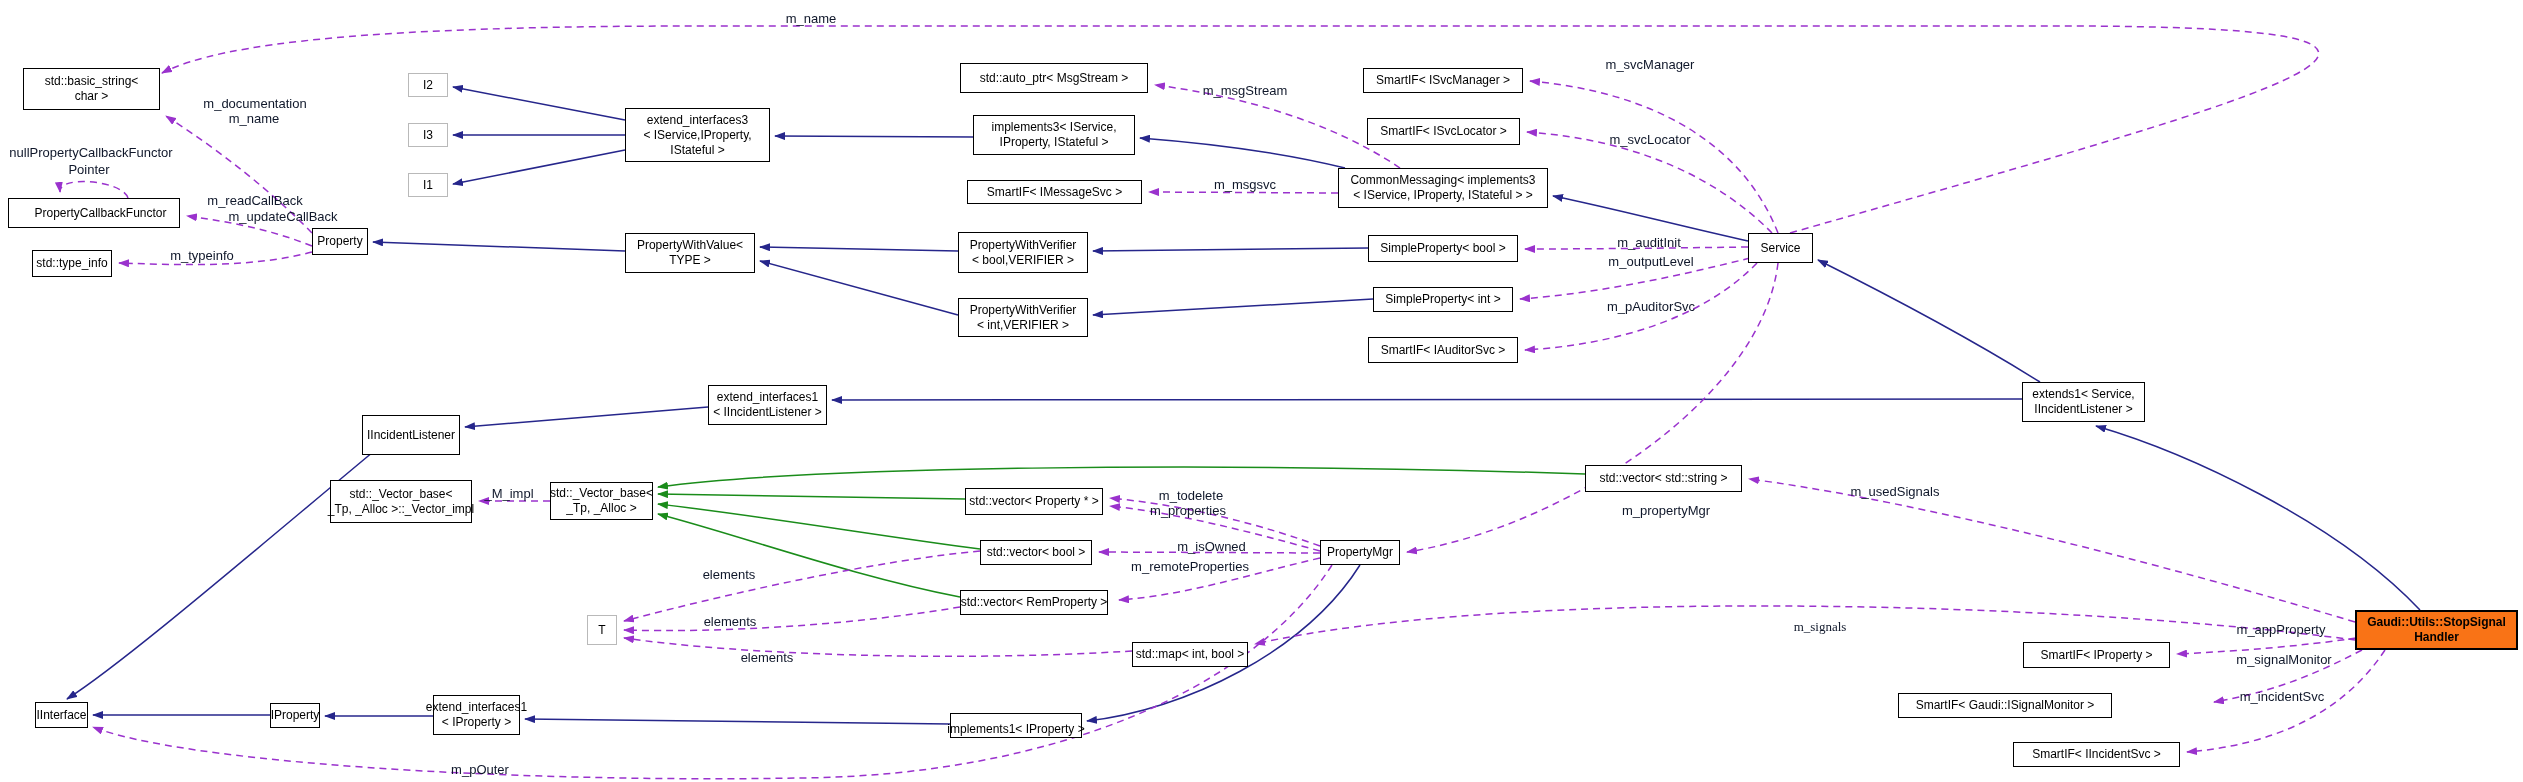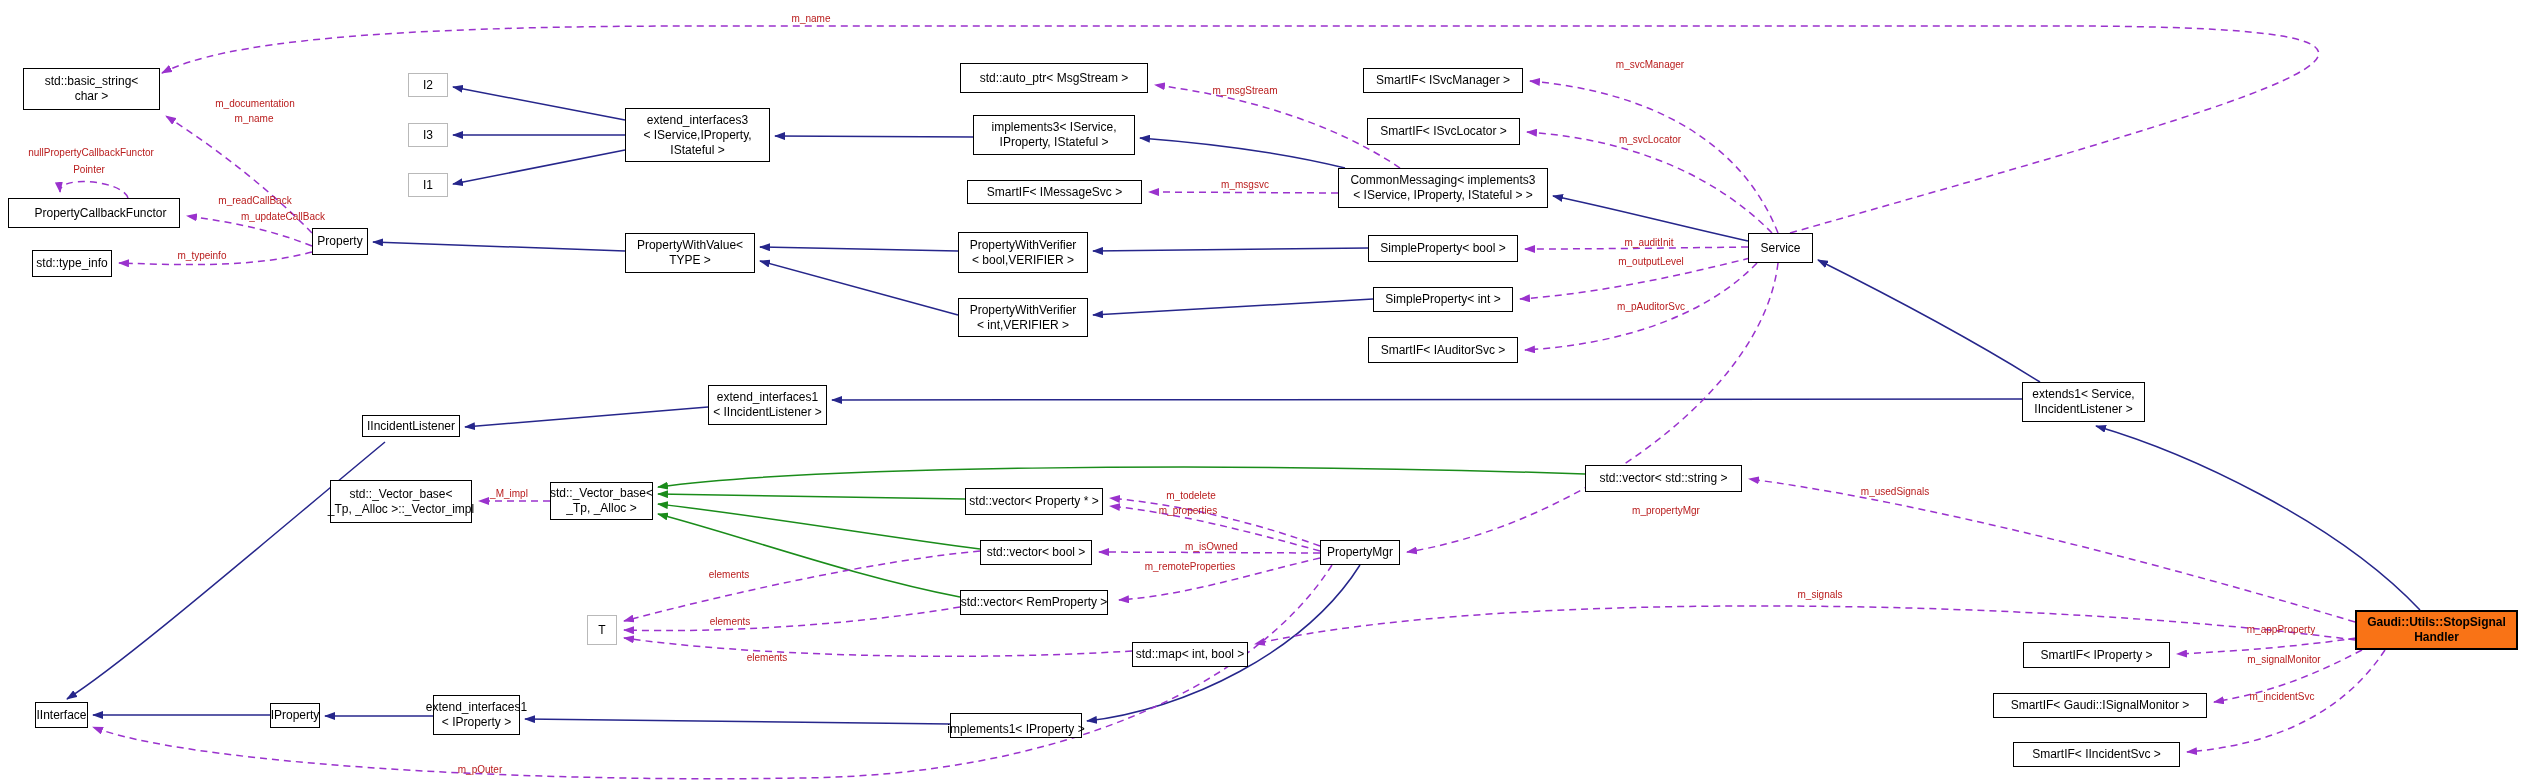--- a/index.html
+++ b/index.html
@@ -4,21 +4,21 @@
 <style>
   html,body{margin:0;padding:0;background:#ffffff;}
   #stage{position:relative;width:2523px;height:782px;background:#fff;
          font-family:"Liberation Sans","DejaVu Sans",sans-serif;overflow:hidden;}
   #wires{position:absolute;left:0;top:0;z-index:1;}
   .node{position:absolute;box-sizing:border-box;background:#fff;border:1px solid #000;
         display:flex;flex-direction:column;justify-content:center;align-items:center;
         z-index:2;font-size:12px;line-height:15px;color:#000;white-space:nowrap;cursor:pointer;}
   .node.param{border-color:#b9b9b9;}
   .node.current{background:#f97316;border-width:2px;font-weight:bold;cursor:default;}
-  .elabel{position:absolute;z-index:3;font-size:10px;color:#b91c1c;transform:translate(-50%,-50%);
+  .elabel{position:absolute;z-index:3;font-size:13px;color:#0f172a;transform:translate(-50%,-50%);
           white-space:nowrap;}
 </style>
 </head>
 <body>
 
 <div id="stage">
   <svg id="wires" width="2523" height="782" viewBox="0 0 2523 782" xmlns="http://www.w3.org/2000/svg">
       <defs>
         <marker id="arr-inherit" markerWidth="11" markerHeight="8" refX="10" refY="4" orient="auto" markerUnits="userSpaceOnUse">
           <polygon points="0,0 11,4 0,8" fill="#26268b"></polygon>
@@ -150,21 +150,21 @@
     <div class="node" style="left: 1368px; top: 337px; width: 150px; height: 26px;">
       <div>SmartIF&lt; IAuditorSvc &gt;</div>
     </div>
     <div class="node" style="left: 1748px; top: 233px; width: 65px; height: 30px;">
       <div>Service</div>
     </div>
     <div class="node" style="left: 708px; top: 385px; width: 119px; height: 40px;">
       <div>extend_interfaces1</div>
       <div>&lt; IIncidentListener &gt;</div>
     </div>
-    <div class="node" style="left: 362px; top: 415px; width: 98px; height: 22px;">
+    <div class="node" style="left: 362px; top: 415px; width: 98px; height: 40px;">
       <div>IIncidentListener</div>
     </div>
     <div class="node" style="left: 2022px; top: 382px; width: 123px; height: 40px;">
       <div>extends1&lt; Service,</div>
       <div>IIncidentListener &gt;</div>
     </div>
     <div class="node" style="left: 330px; top: 480px; width: 142px; height: 43px;">
       <div>std::_Vector_base&lt;</div>
       <div>_Tp, _Alloc &gt;::_Vector_impl</div>
     </div>
@@ -206,21 +206,21 @@
     <div class="node" style="left: 950px; top: 713px; width: 132px; height: 25px; justify-content: flex-end;">
       <div>implements1&lt; IProperty &gt;</div>
     </div>
     <div class="node current" style="left: 2355px; top: 610px; width: 163px; height: 40px;">
       <div>Gaudi::Utils::StopSignal</div>
       <div>Handler</div>
     </div>
     <div class="node" style="left: 2023px; top: 642px; width: 147px; height: 26px;">
       <div>SmartIF&lt; IProperty &gt;</div>
     </div>
-    <div class="node" style="left: 1993px; top: 693px; width: 214px; height: 25px;">
+    <div class="node" style="left: 1898px; top: 693px; width: 214px; height: 25px;">
       <div>SmartIF&lt; Gaudi::ISignalMonitor &gt;</div>
     </div>
     <div class="node" style="left: 2013px; top: 742px; width: 167px; height: 25px;">
       <div>SmartIF&lt; IIncidentSvc &gt;</div>
     </div>
     <div class="elabel" style="left: 811px; top: 18px;">m_name</div>
     <div class="elabel" style="left: 255px; top: 103px;">m_documentation</div>
     <div class="elabel" style="left: 254px; top: 118px;">m_name</div>
     <div class="elabel" style="left: 91px; top: 152px;">nullPropertyCallbackFunctor</div>
     <div class="elabel" style="left: 89px; top: 169px;">Pointer</div>
@@ -229,21 +229,21 @@
     <div class="elabel" style="left: 202px; top: 255px;">m_typeinfo</div>
     <div class="elabel" style="left: 1245px; top: 90px;">m_msgStream</div>
     <div class="elabel" style="left: 1245px; top: 184px;">m_msgsvc</div>
     <div class="elabel" style="left: 1650px; top: 64px;">m_svcManager</div>
     <div class="elabel" style="left: 1650px; top: 139px;">m_svcLocator</div>
     <div class="elabel" style="left: 1649px; top: 242px;">m_auditInit</div>
     <div class="elabel" style="left: 1651px; top: 261px;">m_outputLevel</div>
     <div class="elabel" style="left: 1651px; top: 306px;">m_pAuditorSvc</div>
     <div class="elabel" style="left: 1666px; top: 510px;">m_propertyMgr</div>
     <div class="elabel" style="left: 1895px; top: 491px;">m_usedSignals</div>
-    <div class="elabel" style="left: 1820px; top: 594px;">m_signals</div>
+    <div class="elabel" style="left: 1820px; top: 627px; font-family: Liberation Serif, serif;">m_signals</div>
     <div class="elabel" style="left: 2281px; top: 629px;">m_appProperty</div>
     <div class="elabel" style="left: 2284px; top: 659px;">m_signalMonitor</div>
     <div class="elabel" style="left: 2282px; top: 696px;">m_incidentSvc</div>
     <div class="elabel" style="left: 1191px; top: 495px;">m_todelete</div>
     <div class="elabel" style="left: 1188px; top: 510px;">m_properties</div>
     <div class="elabel" style="left: 1192px; top: 546px; padding-left: 39px;">m_isOwned</div>
     <div class="elabel" style="left: 1190px; top: 566px;">m_remoteProperties</div>
     <div class="elabel" style="left: 729px; top: 574px;">elements</div>
     <div class="elabel" style="left: 730px; top: 621px;">elements</div>
     <div class="elabel" style="left: 767px; top: 657px;">elements</div>

